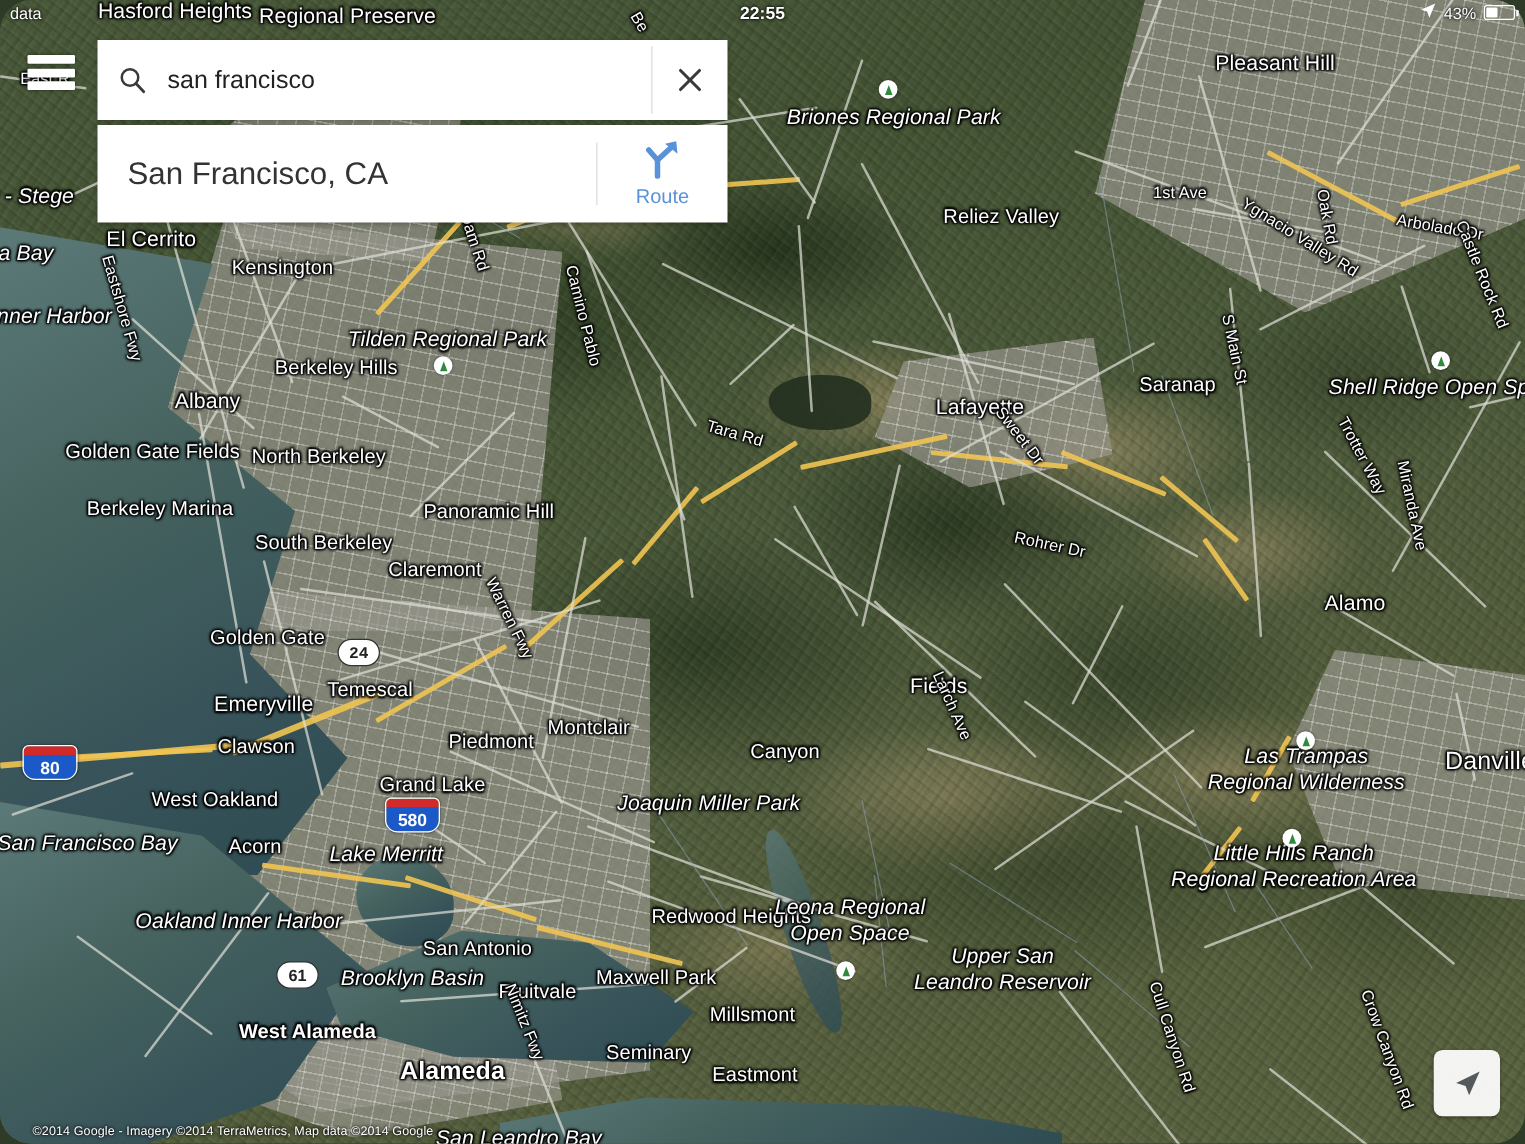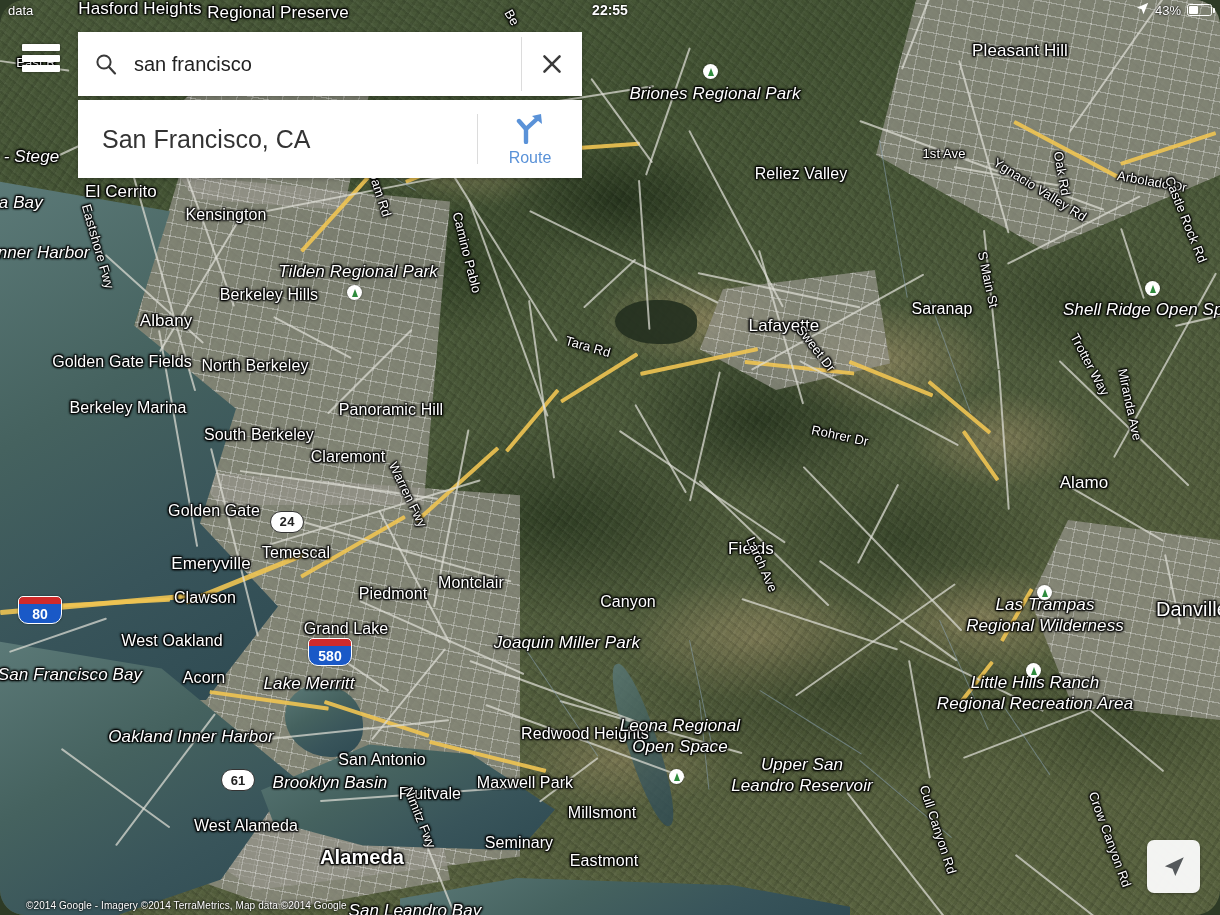--- a/index.html
+++ b/index.html
@@ -374,21 +374,21 @@
         <div class="lbl hood center" style="left: 346px; top: 620px;">Grand Lake</div>
         <div class="lbl hood center" style="left: 172px; top: 632px;">West Oakland</div>
         <div class="lbl hood center" style="left: 204px; top: 669px;">Acorn</div>
         <div class="lbl hood center" style="left: 545px; top: 725px; margin-left: 40px;">Redwood Heights</div>
         <div class="lbl hood center" style="left: 525px; top: 774px;">Maxwell Park</div>
         <div class="lbl hood center" style="left: 382px; top: 751px;">San Antonio</div>
         <div class="lbl hood center" style="left: 430px; top: 785px;">Fruitvale</div>
         <div class="lbl hood center" style="left: 602px; top: 804px;">Millsmont</div>
         <div class="lbl hood center" style="left: 519px; top: 834px;">Seminary</div>
         <div class="lbl hood center" style="left: 604px; top: 852px;">Eastmont</div>
-        <div class="lbl hood center" style="left: 246px; top: 817px;">West Alameda</div>
+        <div class="lbl hood center" style="left: 246px; top: 817px; font-weight: bold;">West Alameda</div>
         <div class="lbl city-l center" style="left: 362px; top: 846px; font-weight: bold;">Alameda</div>
         <div class="lbl city center" style="left: 784px; top: 316px;">Lafayette</div>
         <div class="lbl hood center" style="left: 942px; top: 300px;">Saranap</div>
         <div class="lbl hood center" style="left: 801px; top: 165px;">Reliez Valley</div>
         <div class="lbl city center" style="left: 751px; top: 539px;">Fields</div>
         <div class="lbl hood center" style="left: 628px; top: 559px; margin-top: 34px;">Canyon</div>
         <div class="lbl city center" style="left: 1084px; top: 473px;">Alamo</div>
         <div class="lbl city-l center" style="left: 1192px; top: 598px;">Danville</div>
         <div class="lbl street center" style="left: 944px; top: 146px;">1st Ave</div>
         <div class="lbl water-lbl center" style="left: 16px; top: 193px;">na Bay</div>

